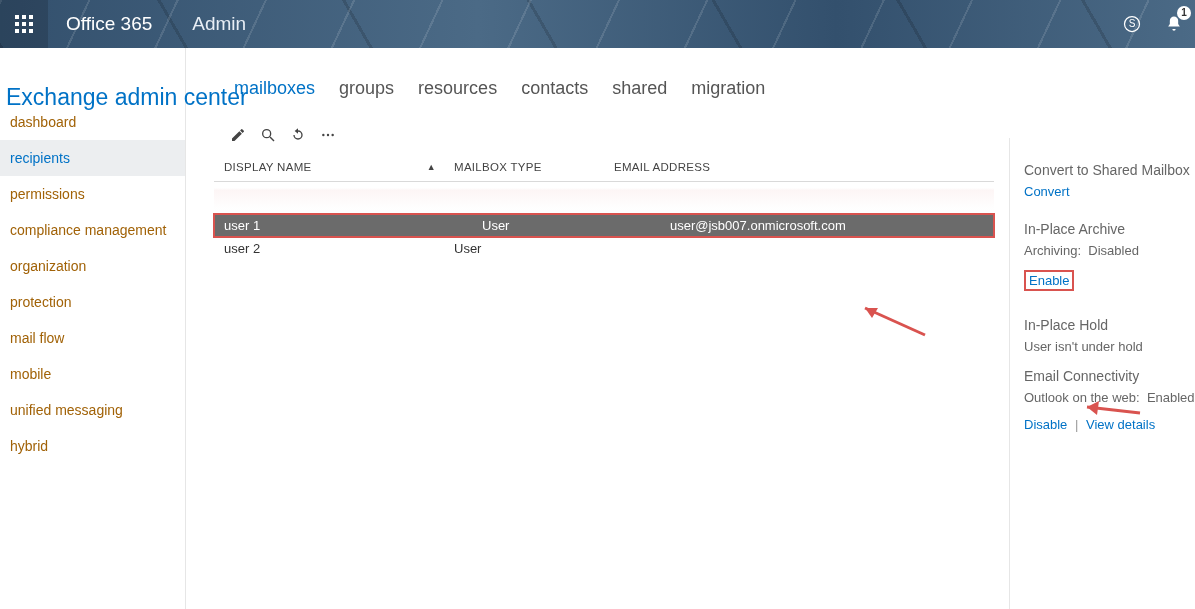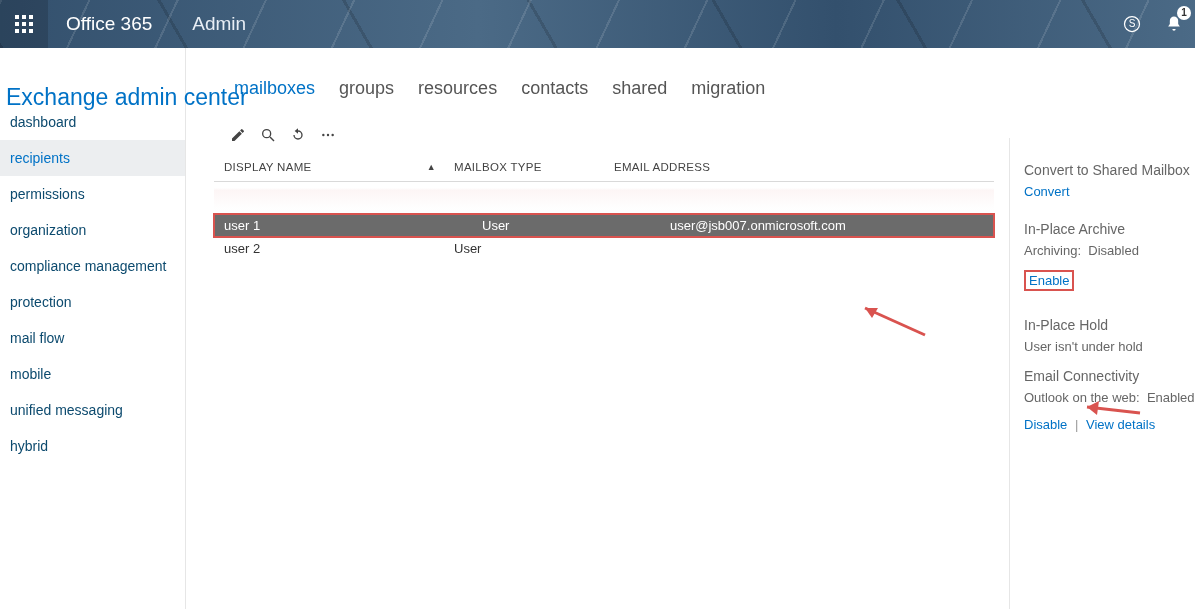--- a/index.html
+++ b/index.html
@@ -20,21 +20,21 @@
   .waffle svg { fill:#fff; }
   .brand { font-size: 19px; font-weight: 400; padding: 0 18px; }
   .admin-lbl { font-size: 19px; font-weight: 300; padding-left: 22px; color: #e8eef5;}
   .top-right { position:absolute; right:0; top:0; height:48px; display:flex; align-items:center; }
   .top-icon { width:42px; height:48px; display:flex; align-items:center; justify-content:center; position:relative; }
   .bell-badge { position:absolute; top:6px; right:4px; background:#fff; color:#333; font-size:10px; font-weight:600; border-radius:50%; width:14px; height:14px; line-height:14px; text-align:center;}
 
   
   .shell { display:flex; height:calc(609px - 48px); }
   .leftnav { width:186px; padding-top:56px; border-right:1px solid #e6e6e6; }
-  .leftnav .item { display:block; padding:10px 10px; font-size:14px; color:#0c4a6e; cursor:pointer;}
+  .leftnav .item { display:block; padding:10px 10px; font-size:14px; color:#a16207; cursor:pointer;}
   .leftnav .item.active { background:#eceef0; color:#0072c6; }
 
   .content-wrap { flex:1; position:relative; } 
   
   .page-title-abs { position:absolute; top:84px; left:6px; color:#0072c6; font-size:23px; font-weight:300; }
 
   .tabs { display:flex; gap:24px; padding:30px 0 0 48px; font-size:18px; color:#555; }
   .tabs .tab { cursor:pointer; font-weight:400; color:#555;}
   .tabs .tab.active { color:#0072c6; }
 
@@ -106,22 +106,22 @@
 </div>
 
 <div class="page-title-abs">Exchange admin center</div>
 
 <div class="shell">
 
   <div class="leftnav" id="leftnav">
       <div class="item">dashboard</div>
       <div class="item active">recipients</div>
       <div class="item">permissions</div>
+      <div class="item">compliance management</div>
       <div class="item">organization</div>
-      <div class="item">compliance management</div>
       <div class="item">protection</div>
       <div class="item">mail flow</div>
       <div class="item">mobile</div>
       <div class="item">unified messaging</div>
       <div class="item">hybrid</div>
     </div>
 
   <div class="content-wrap">
     <div class="tabs" id="tabs">
         <span class="tab active">mailboxes</span>

